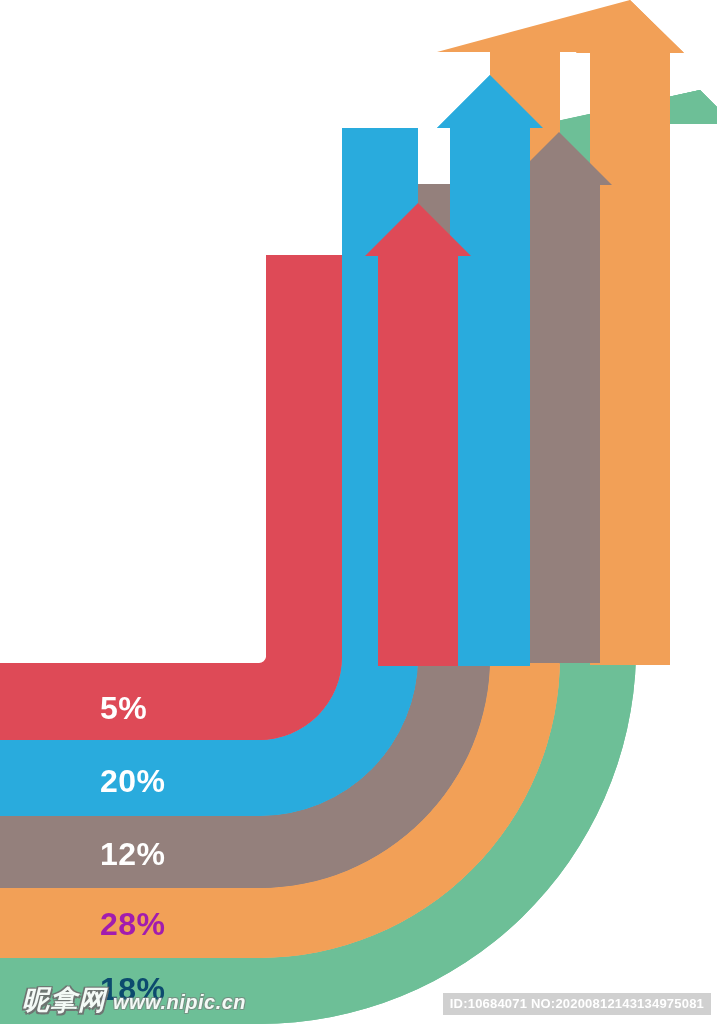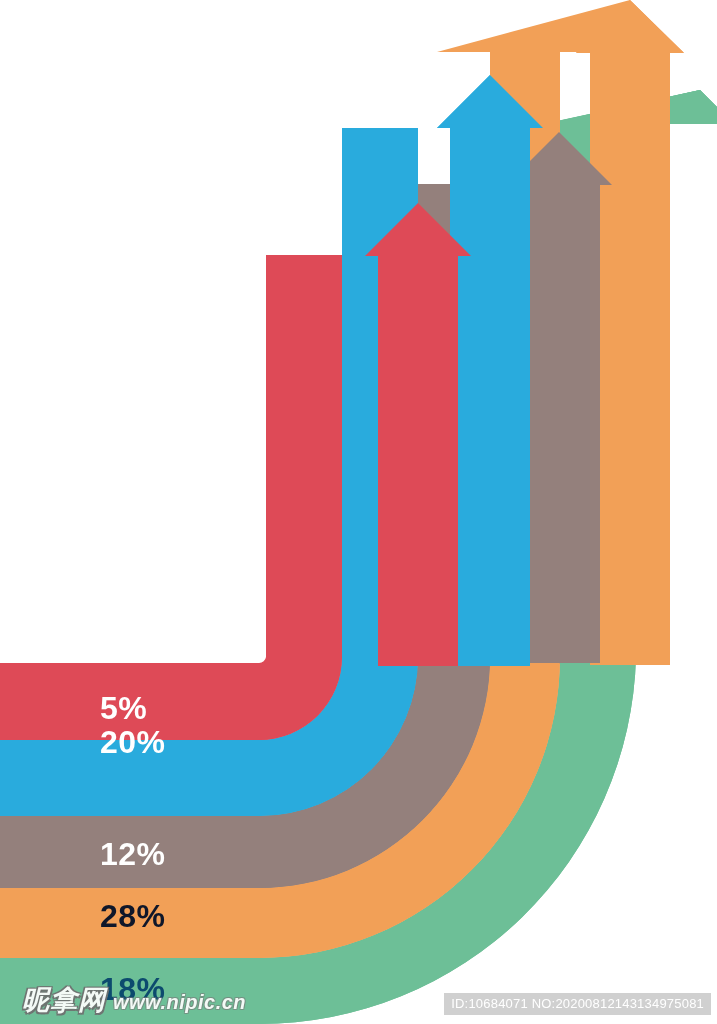--- a/index.html
+++ b/index.html
@@ -31,21 +31,21 @@
     color: #ffffff;
     font-family: "Liberation Sans", sans-serif;
     font-weight: bold;
     font-size: 32px;
     letter-spacing: 0.5px;
     line-height: 1;
     white-space: nowrap;
     text-shadow: 0 0 1px rgba(0,0,0,0.02);
   }
   #label-0 { left: 100px; top: 692px; }
-  #label-1 { left: 100px; top: 726px; }
+  #label-1 { left: 100px; top: 765px; }
   #label-2 { left: 100px; top: 838px; }
   #label-3 { left: 100px; top: 900px; }
   #label-4 { left: 100px; top: 973px; }
 
   #watermark {
     position: absolute;
     left: 22px;
     top: 982px;
     display: flex;
     align-items: baseline;
@@ -84,20 +84,21 @@
     position: absolute;
     right: 6px;
     bottom: 9px;
     background: rgba(190,190,190,0.72);
     color: #ffffff;
     font-family: "Liberation Sans", sans-serif;
     font-size: 13px;
     letter-spacing: 0.2px;
     padding: 3px 7px 4px 7px;
     white-space: nowrap;
+    font-weight: bold;
   }
 </style>
 </head>
 <body>
 
 <div id="stage">
 
   <svg id="chart-svg" viewBox="0 0 717 1024" xmlns="http://www.w3.org/2000/svg">
     <g>
 
@@ -153,21 +154,21 @@
 
       <path d="M 0,740 L 0,663 L 266,663 L 266,255 L 342,255 L 342,657 A 83,83 0 0 1 259,740 Z" fill="#de4a57"></path>
       <polygon points="418,203 471,256 365,256" fill="#de4a57"></polygon>
       <rect x="378" y="254" width="80" height="412" fill="#de4a57"></rect>
     </g>
   </svg>
 
   <div class="pct-label" id="label-0" style="color: rgb(255, 255, 255);">5%</div>
   <div class="pct-label" id="label-1" style="color: rgb(255, 255, 255);">20%</div>
   <div class="pct-label" id="label-2" style="color: rgb(255, 255, 255);">12%</div>
-  <div class="pct-label" id="label-3" style="color: #0f172a;">28%</div>
+  <div class="pct-label" id="label-3" style="color: #a21caf; margin-top: 8px;">28%</div>
   <div class="pct-label" id="label-4" style="color: #0c4a6e;">18%</div>
 
   <div id="watermark">
     <span id="watermark-logo">昵拿网</span>
     <span id="watermark-url">www.nipic.cn</span>
   </div>
 
   <div id="id-badge">ID:10684071 NO:20200812143134975081</div>
 
 </div>

